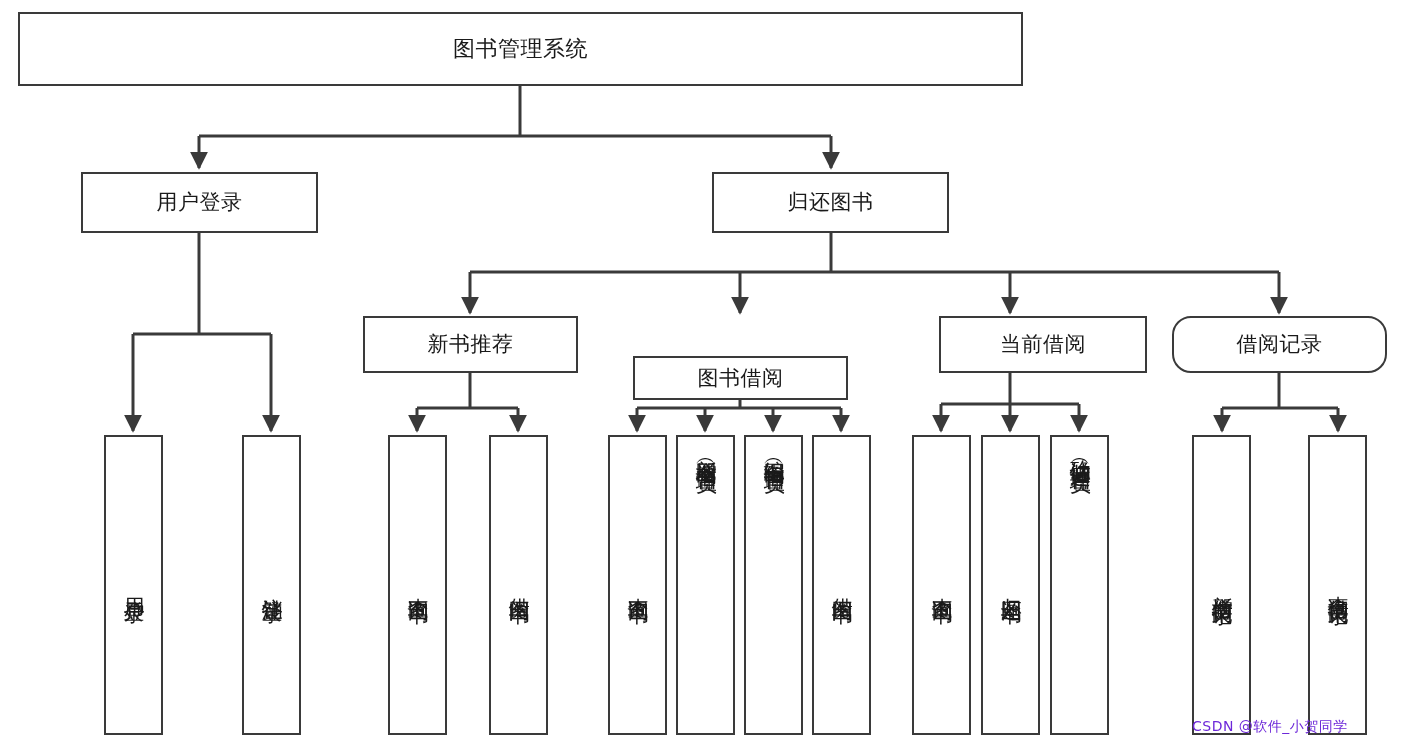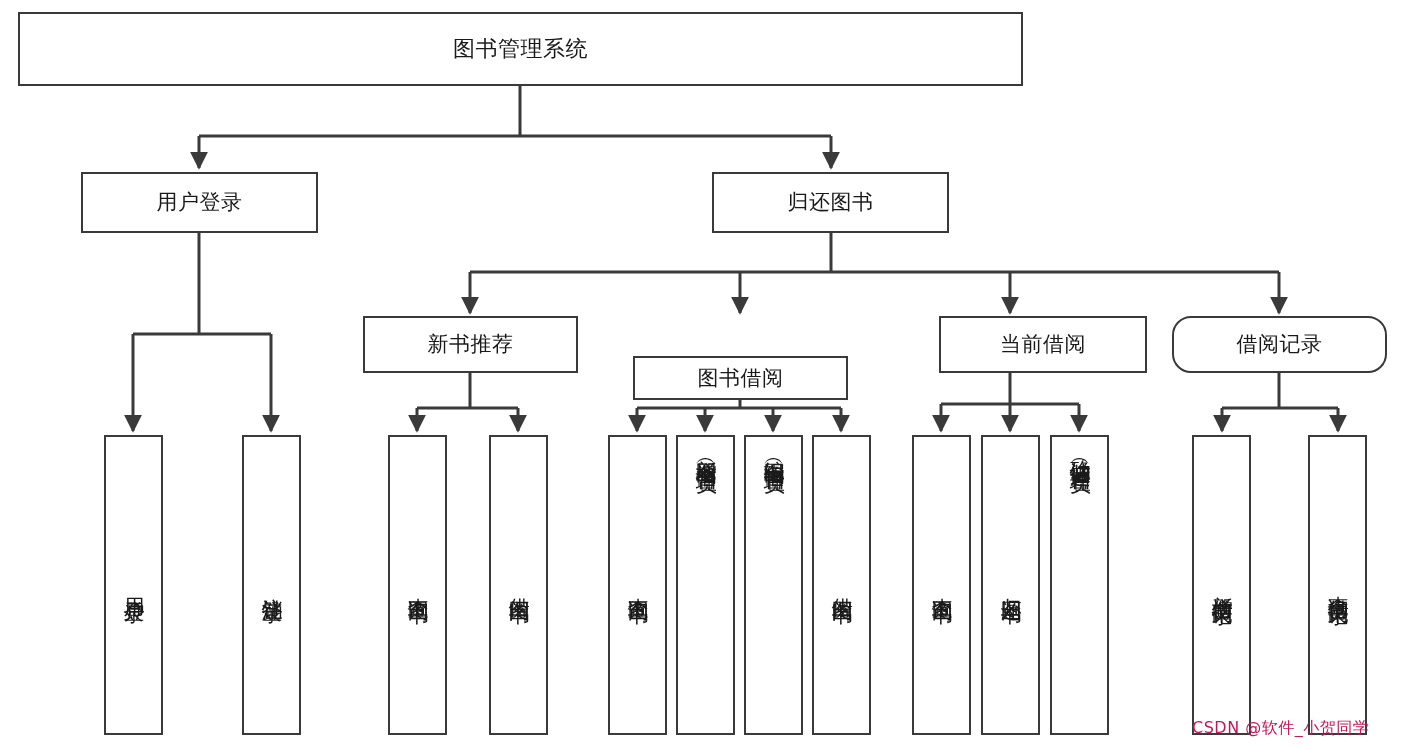--- a/index.html
+++ b/index.html
@@ -64,22 +64,22 @@
     letter-spacing: 2px;
     white-space: nowrap;
   }
   
   .node.vertical.vcenter {
     align-items: center;
     padding-top: 0;
   }
   .watermark {
     position: absolute;
-    font-size: 16px;
-    color: #be185d;
+    font-size: 14px;
+    color: #6d28d9;
     white-space: nowrap;
     letter-spacing: 0.5px;
   }
 </style>
 </head>
 <body>
 
 <div id="diagram-root">
 
   <svg id="edges-layer" width="1405" height="747" viewBox="0 0 1405 747" xmlns="http://www.w3.org/2000/svg">

